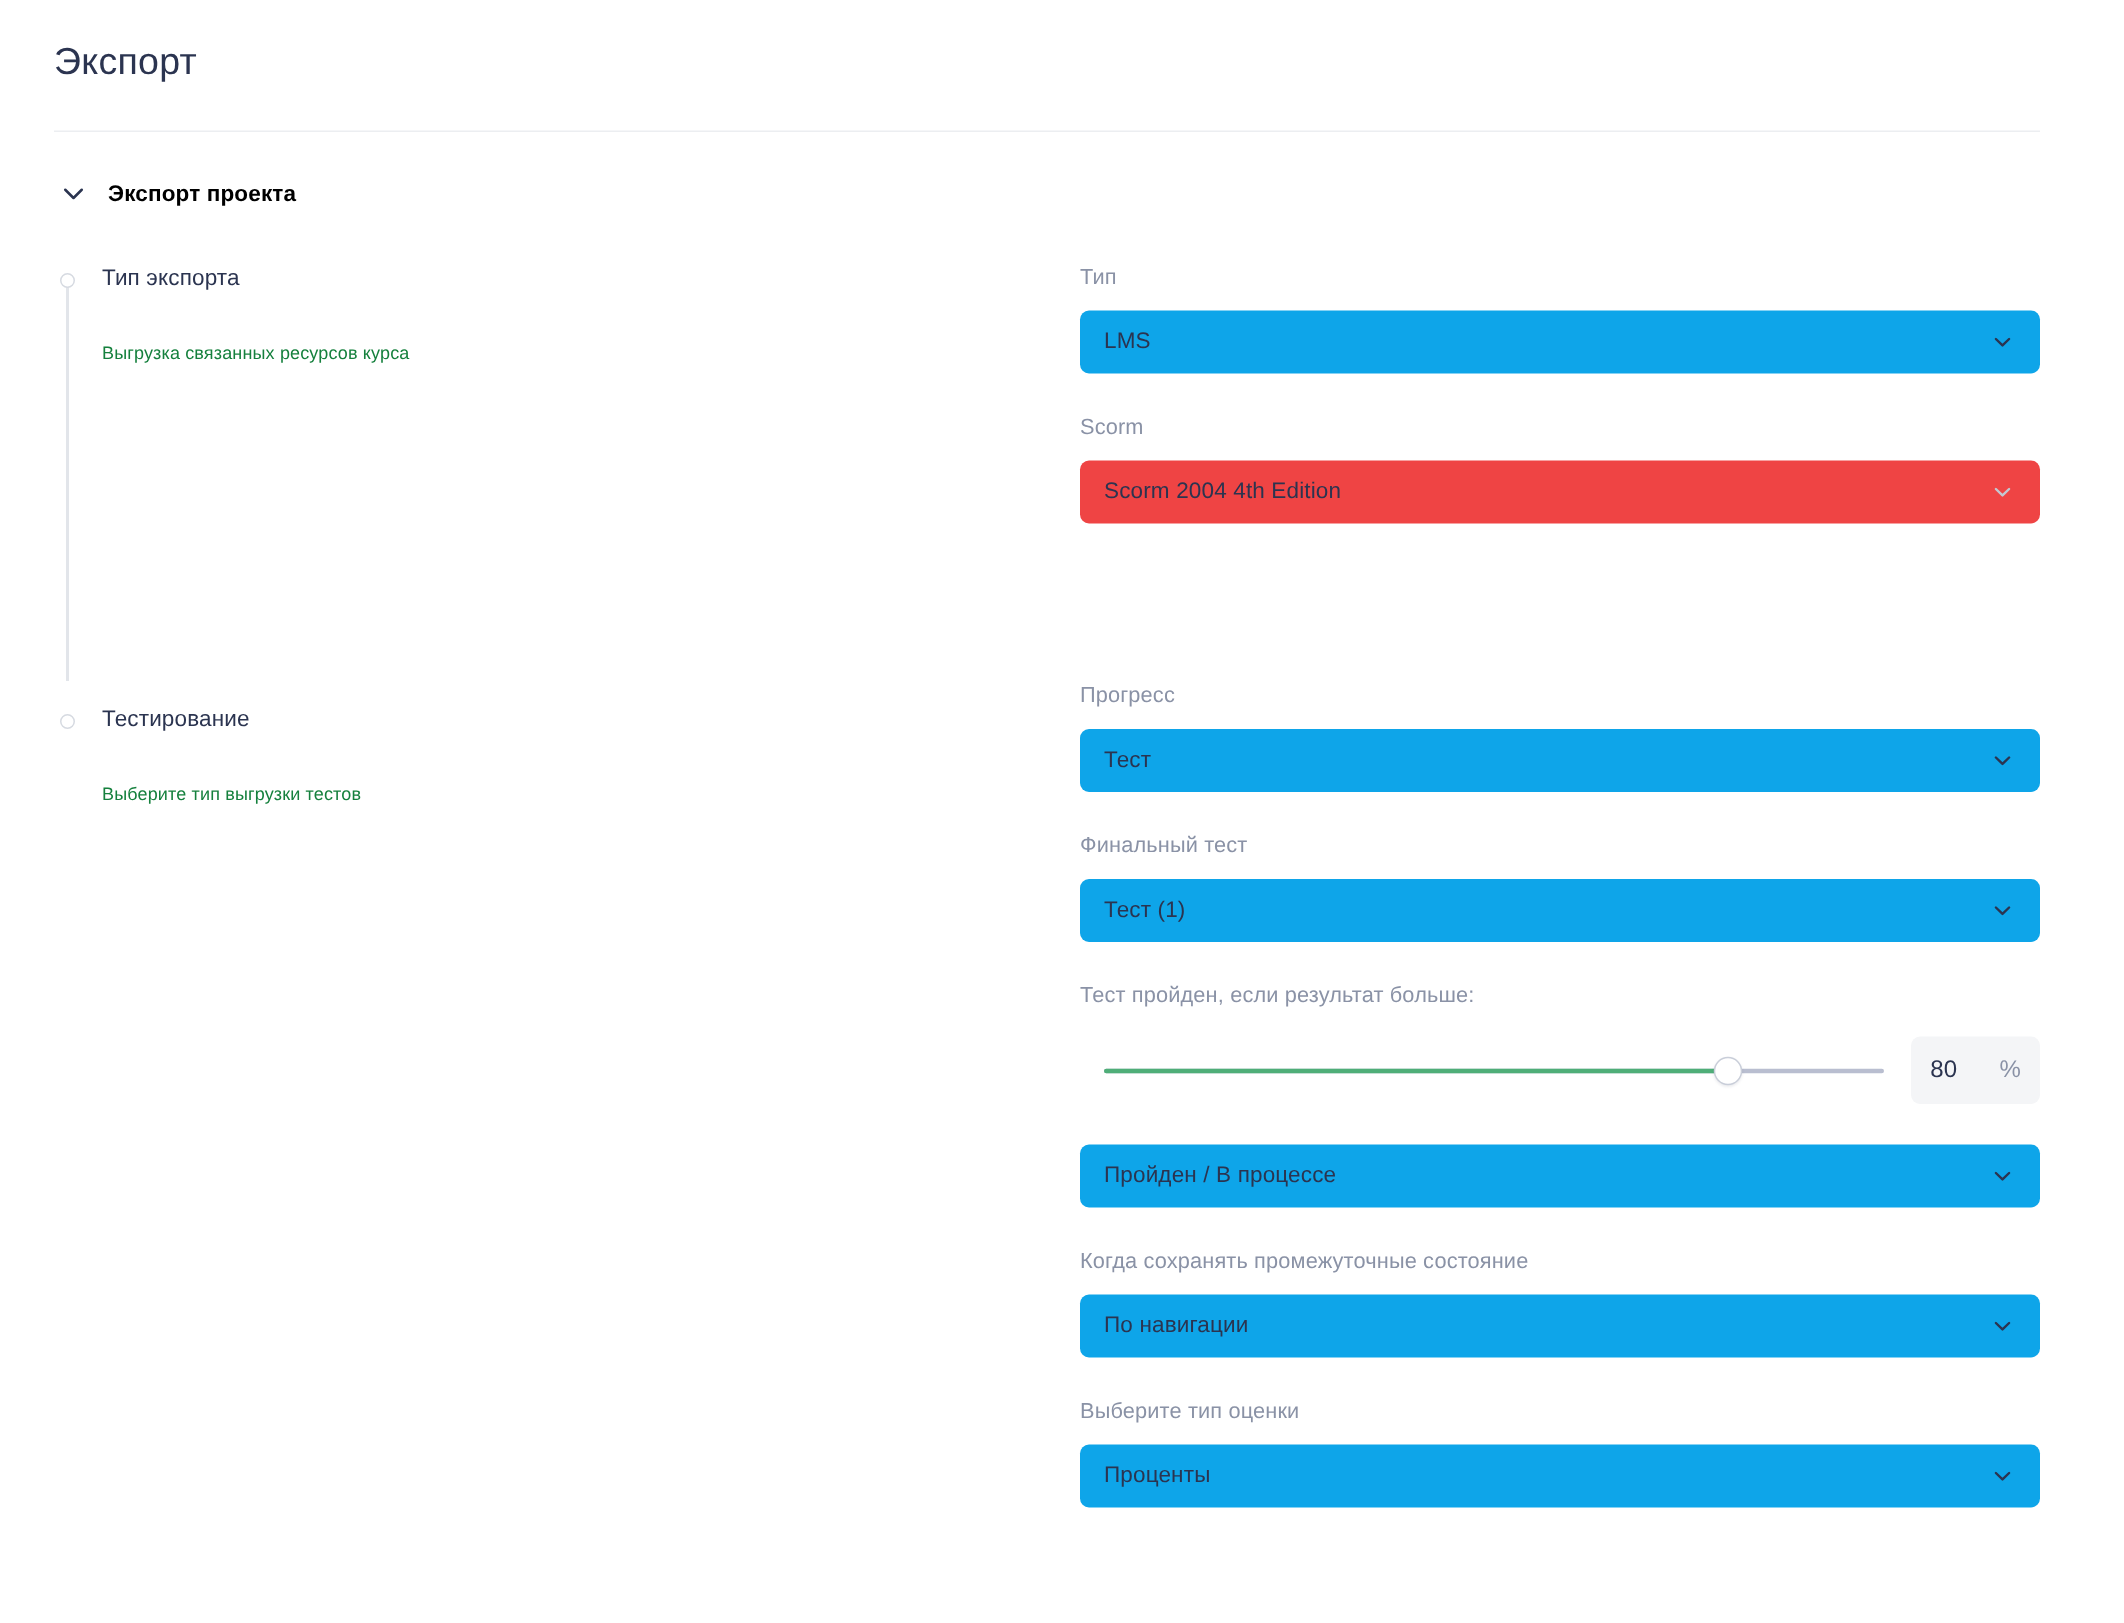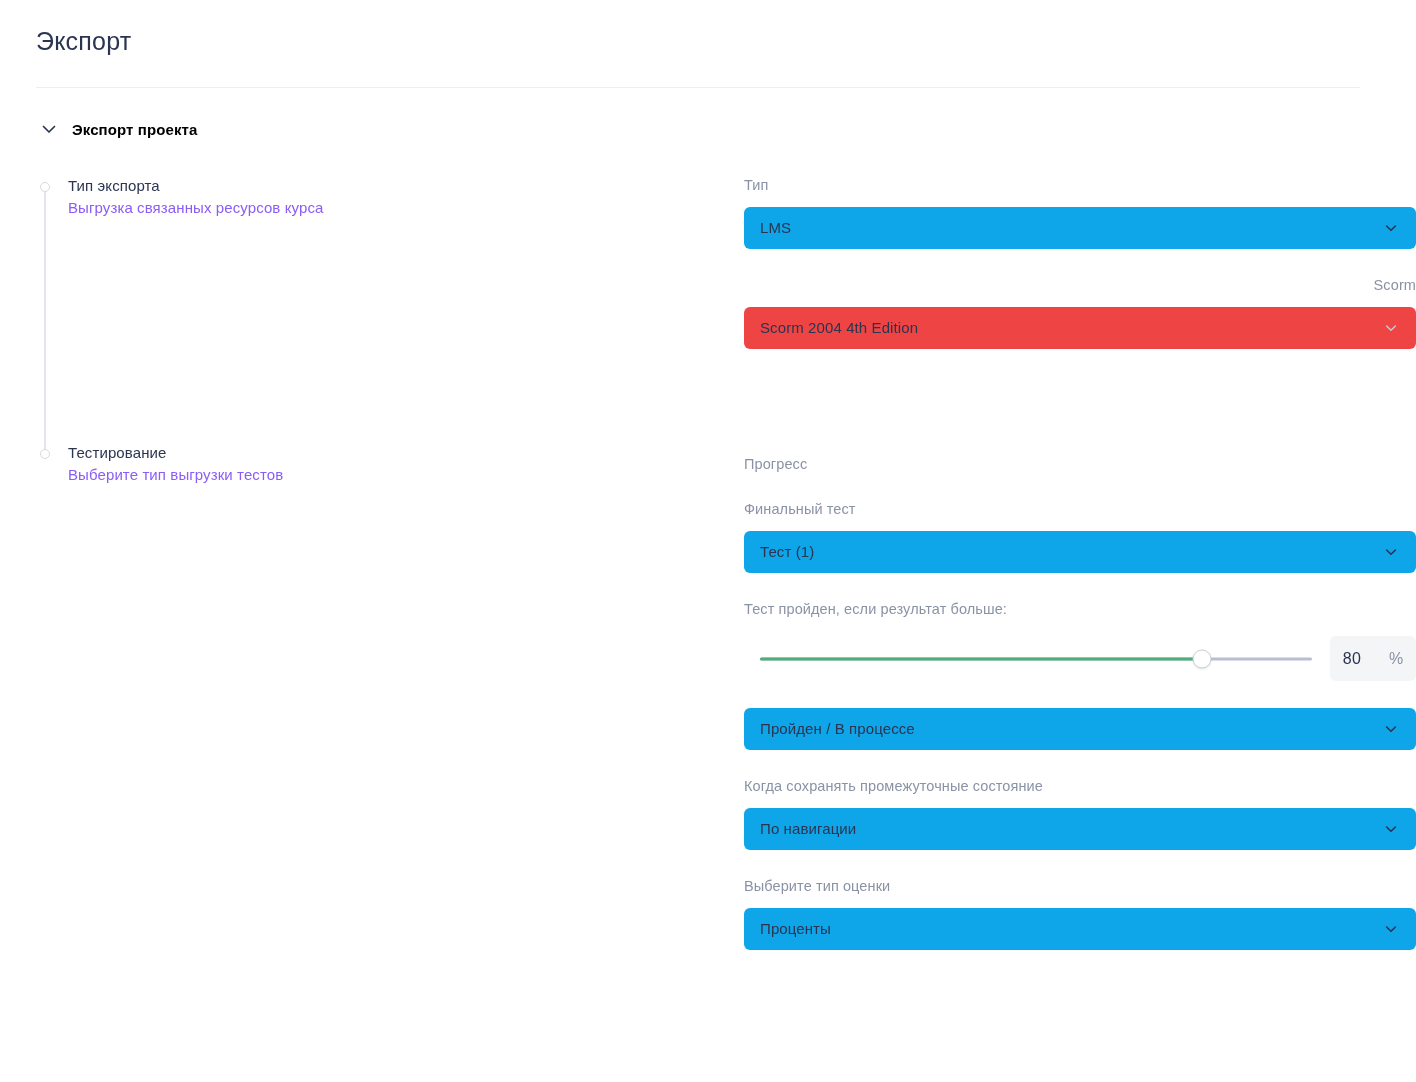--- a/index.html
+++ b/index.html
@@ -65,21 +65,21 @@
     margin-top: 38px;
   }
   .col-left {
     width: 720px;
     flex: 0 0 720px;
     position: relative;
     padding-left: 40px;
   }
   .col-right {
     flex: 1 1 auto;
-    margin-left: 24px;
+    padding-right: 56px;
   }
 
   
   .stepper {
     position: relative;
   }
   .step {
     position: relative;
     padding-left: 28px;
   }
@@ -104,25 +104,25 @@
     z-index: 1;
   }
   .step-title {
     font-size: 15px;
     font-weight: 400;
     color: #2b3450;
     line-height: 20px;
     letter-spacing: .1px;
   }
   .step-sub {
-    font-size: 15px;
+    font-size: 12px;
     font-weight: 400;
-    color: #8b5cf6;
+    color: #15803d;
     line-height: 20px;
-    margin-top: 2px;
+    margin-top: 29px;
     letter-spacing: .1px;
   }
   .step-gap { height: 225px; }
 
   
   .field { margin-bottom: 27px; }
   .field-label {
     font-size: 14.5px;
     color: #8a92a6;
     font-weight: 400;
@@ -274,34 +274,40 @@
     <div class="field">
       <div class="field-label">Тип</div>
       <div class="select-control">
         <span class="select-value">LMS</span>
         <svg class="chevron-sel" viewBox="0 0 14 14">
           <path d="M2.6 5 L7 9.3 L11.4 5" fill="none" stroke="#2b3450" stroke-width="1.6" stroke-linecap="round" stroke-linejoin="round"></path>
         </svg>
       </div>
     </div>
 
-    <div class="field" style="margin-bottom:29px;text-align:right;">
+    <div class="field" style="margin-bottom:29px;">
       <div class="field-label">Scorm</div>
       <div class="select-control is-disabled">
         <span class="select-value">Scorm 2004 4th Edition</span>
         <svg class="chevron-sel" viewBox="0 0 14 14">
           <path d="M2.6 5 L7 9.3 L11.4 5" fill="none" stroke="#c3c8d1" stroke-width="1.6" stroke-linecap="round" stroke-linejoin="round"></path>
         </svg>
       </div>
     </div>
 
     <div style="height:77px;"></div>
 
     <div class="field">
       <div class="field-label">Прогресс</div>
+      <div class="select-control">
+        <span class="select-value">Тест</span>
+        <svg class="chevron-sel" viewBox="0 0 14 14">
+          <path d="M2.6 5 L7 9.3 L11.4 5" fill="none" stroke="#2b3450" stroke-width="1.6" stroke-linecap="round" stroke-linejoin="round"></path>
+        </svg>
+      </div>
     </div>
 
     <div class="field">
       <div class="field-label">Финальный тест</div>
       <div class="select-control">
         <span class="select-value">Тест (1)</span>
         <svg class="chevron-sel" viewBox="0 0 14 14">
           <path d="M2.6 5 L7 9.3 L11.4 5" fill="none" stroke="#2b3450" stroke-width="1.6" stroke-linecap="round" stroke-linejoin="round"></path>
         </svg>
       </div>

